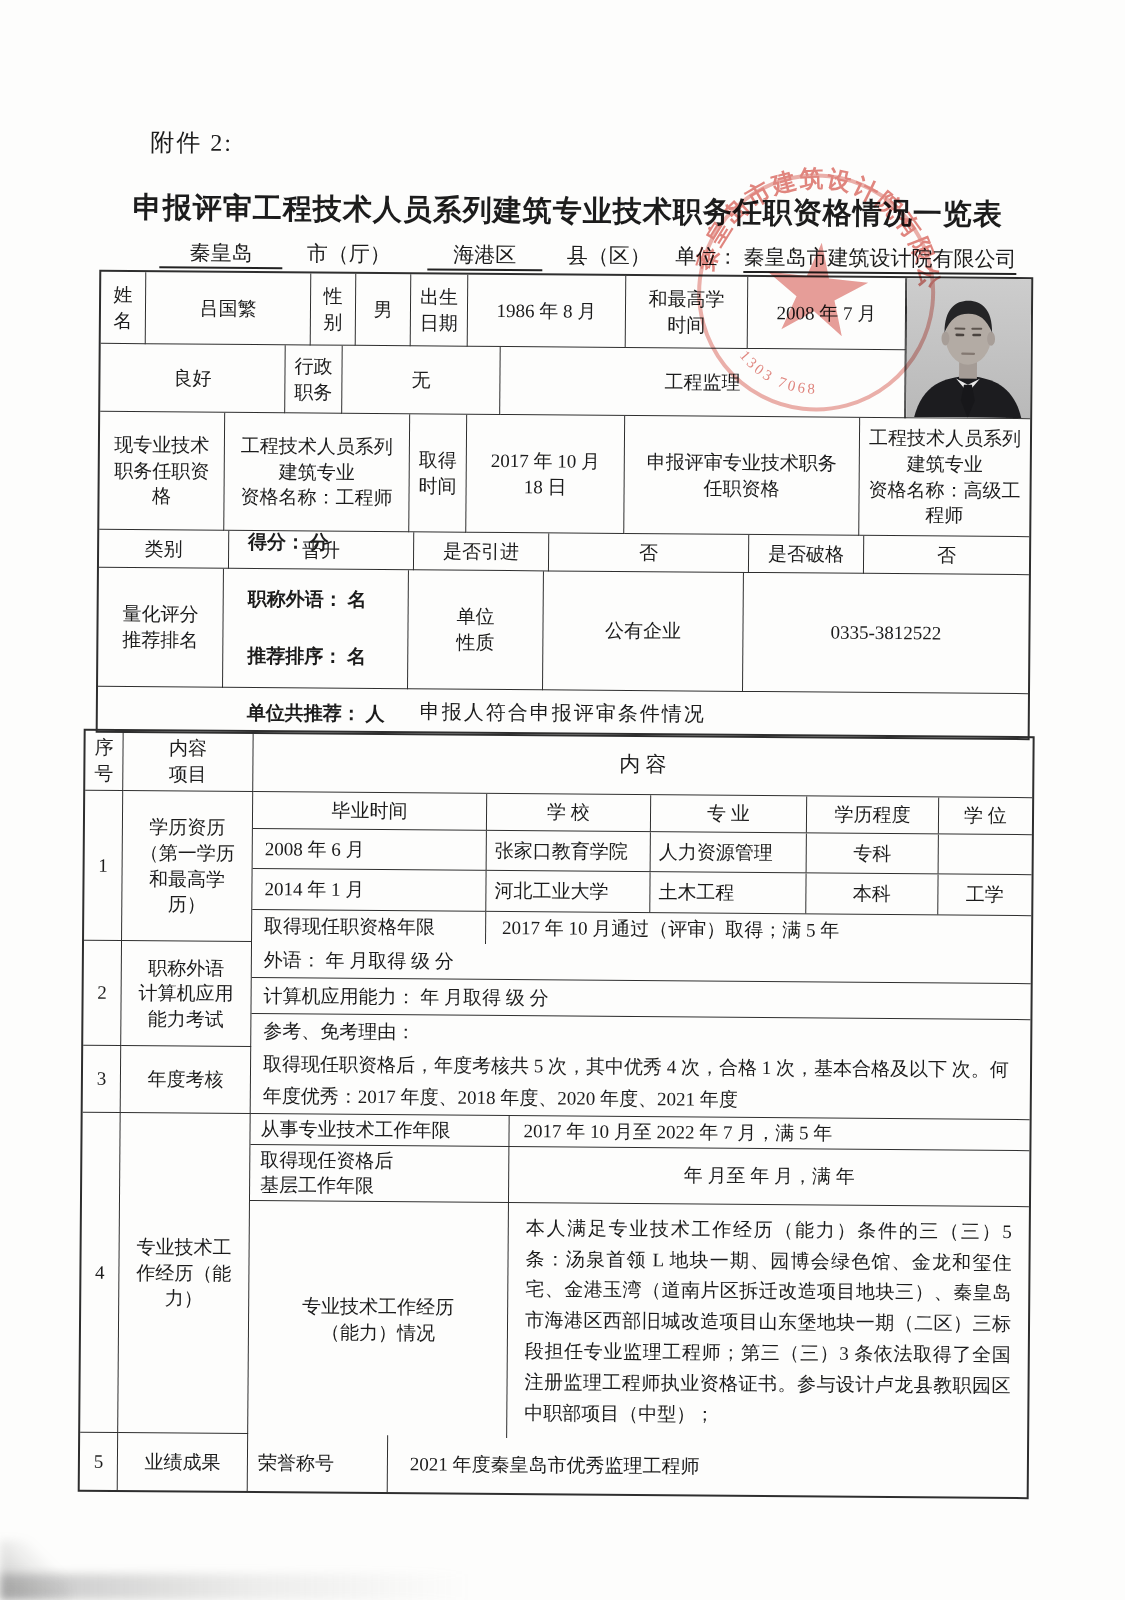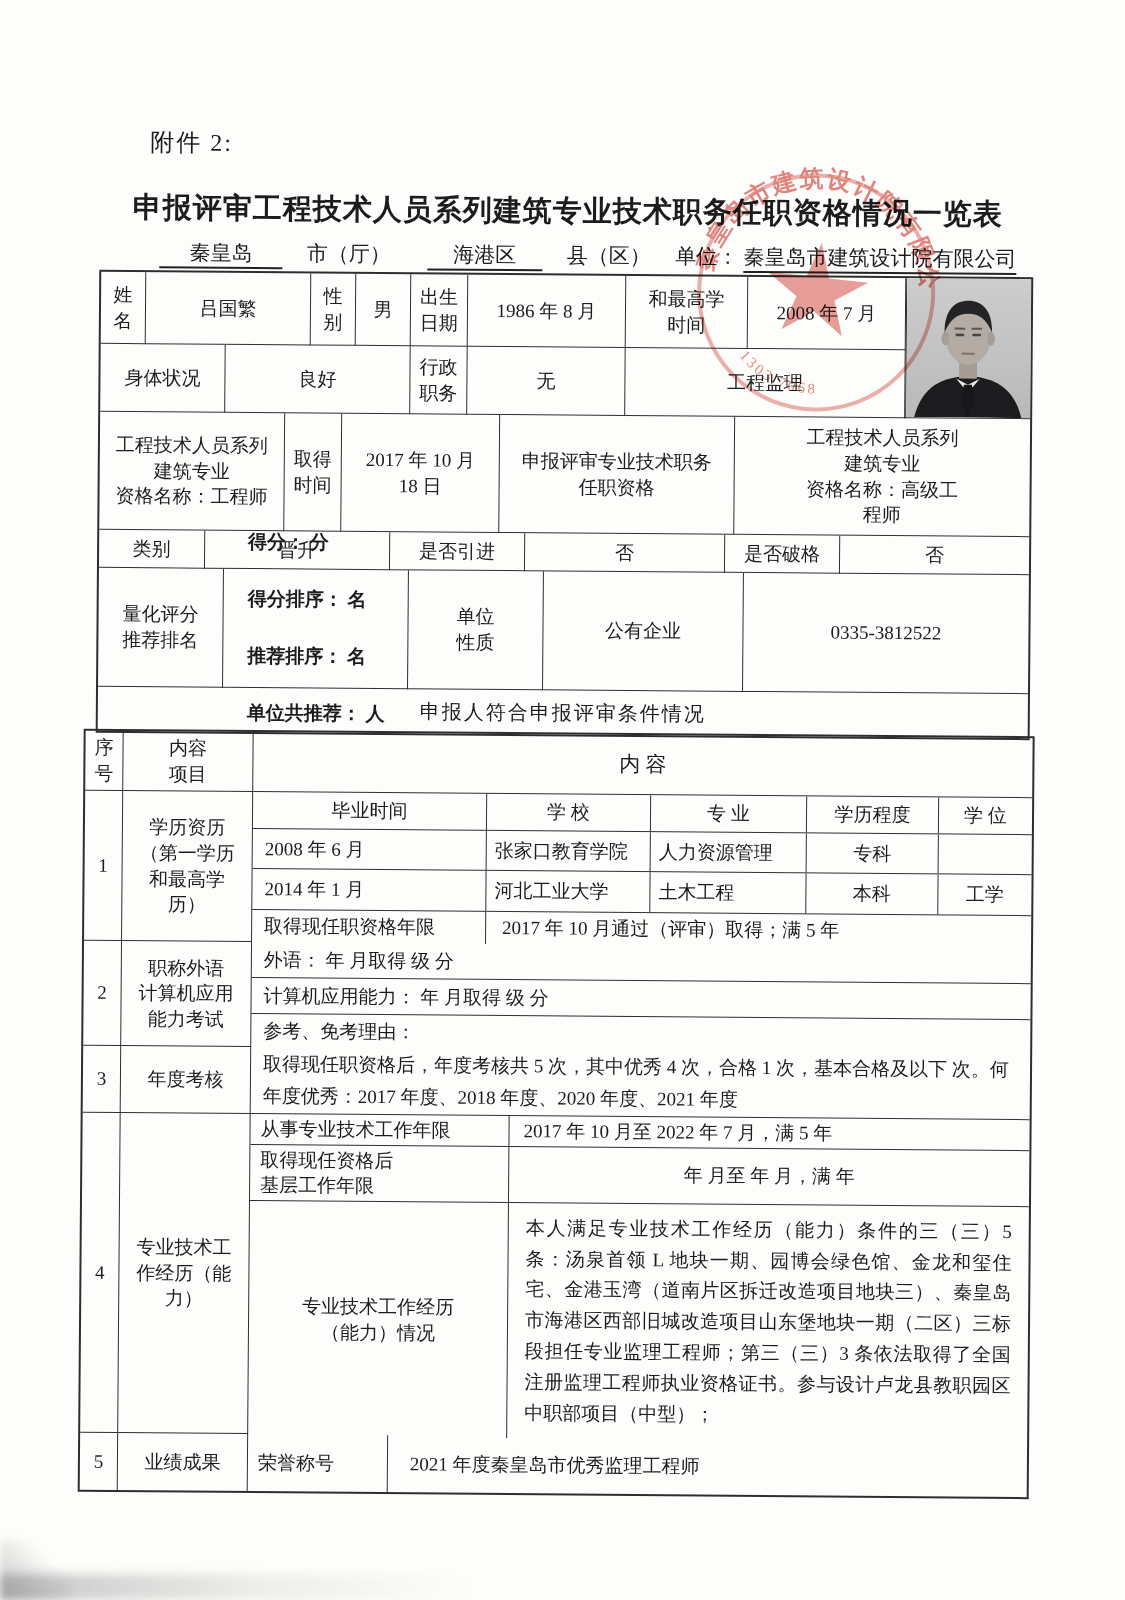--- a/index.html
+++ b/index.html
@@ -81,21 +81,20 @@
             <div class="c" style="width:45px">性别</div>
             <div class="c" style="width:55px">男</div>
             <div class="c" style="width:57px">出生
 日期</div>
             <div class="c" style="width:158px">1986 年 8 月</div>
             <div class="c" style="width:122px">和最高学
 时间</div>
             <div class="c grow" style="border-right:1.6px solid #2e2e2e">2008 年 7 月</div>
           </div>
           <div class="r" style="height:68px">
-            <div class="c" style="width:125px">身体状况</div>
             <div class="c" style="width:185px">良好</div>
             <div class="c" style="width:57px">行政
 职务</div>
             <div class="c" style="width:158px">无</div>
             <div class="c grow" style="border-right:1.6px solid #2e2e2e">工程监理</div>
           </div>
         </div>
         <div class="photo-cell">
           <svg viewBox="0 0 125 139" preserveAspectRatio="none">
             <defs>
@@ -116,51 +115,54 @@
             <rect x="49" y="55" width="9" height="2.6" rx="1.3" fill="#4a433f"></rect>
             <rect x="66" y="55" width="9" height="2.6" rx="1.3" fill="#4a433f"></rect>
             <rect x="48" y="49" width="11" height="2" rx="1" fill="#5d554f"></rect>
             <rect x="65" y="49" width="11" height="2" rx="1" fill="#5d554f"></rect>
             <rect x="55" y="74" width="14" height="2.2" rx="1.1" fill="#837871"></rect>
           </svg>
         </div>
       </div>
 
       <div class="r" style="height:118px">
+        <div class="c" style="width:125px">现专业技术
+职务任职资
+格</div>
         <div class="c" style="width:185px">工程技术人员系列
 建筑专业
 资格名称：工程师</div>
         <div class="c" style="width:57px">取得
 时间</div>
         <div class="c" style="width:158px">2017 年 10 月
 18 日</div>
         <div class="c" style="width:235px">申报评审专业技术职务
 任职资格</div>
         <div class="c grow">工程技术人员系列
 建筑专业
 资格名称：高级工
 程师</div>
       </div>
 
       <div class="r" style="height:38px">
-        <div class="c" style="width:106px">类别</div>
+        <div class="c" style="width:130px">类别</div>
         <div class="c" style="width:185px">晋升</div>
         <div class="c" style="width:135px">是否引进</div>
         <div class="c" style="width:200px">否</div>
         <div class="c" style="width:115px">是否破格</div>
         <div class="c grow">否</div>
       </div>
 
       <div class="r" style="height:119px">
         <div class="c" style="width:125px">量化评分
 推荐排名</div>
         <div class="c left quant" style="width:185px">
           <div>
             <span>得分：    分</span>
-            <span>得分排序：    名</span>
+            <span>职称外语：    名</span>
             <span>推荐排序：    名</span>
             <span>单位共推荐：    人</span>
           </div>
         </div>
         <div class="c" style="width:135px">单位
 性质</div>
         <div class="c" style="width:200px">公有企业</div>
         <div class="c grow">0335-3812522</div>
       </div>
 

